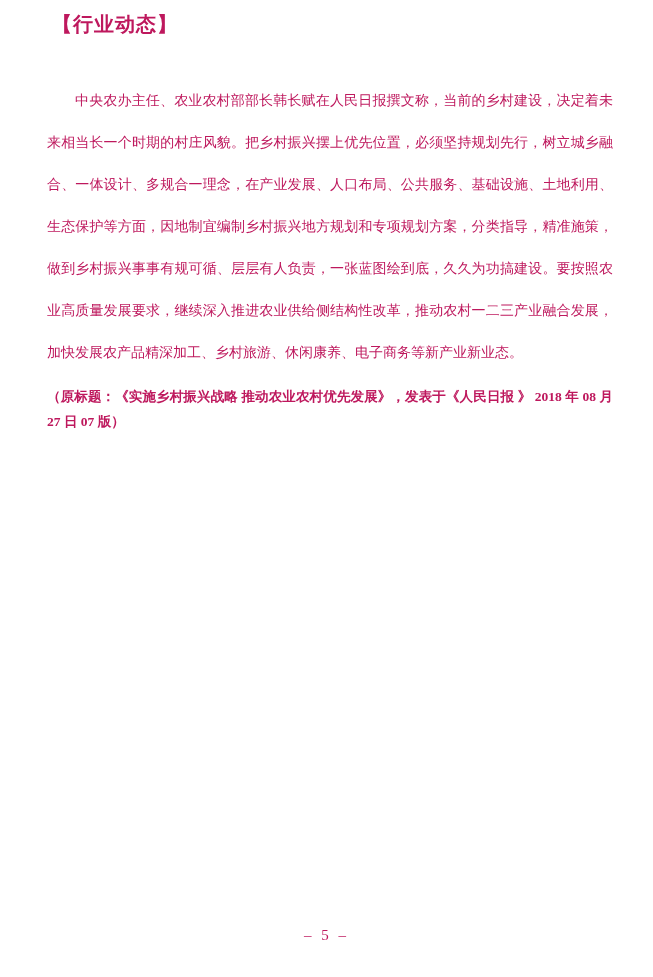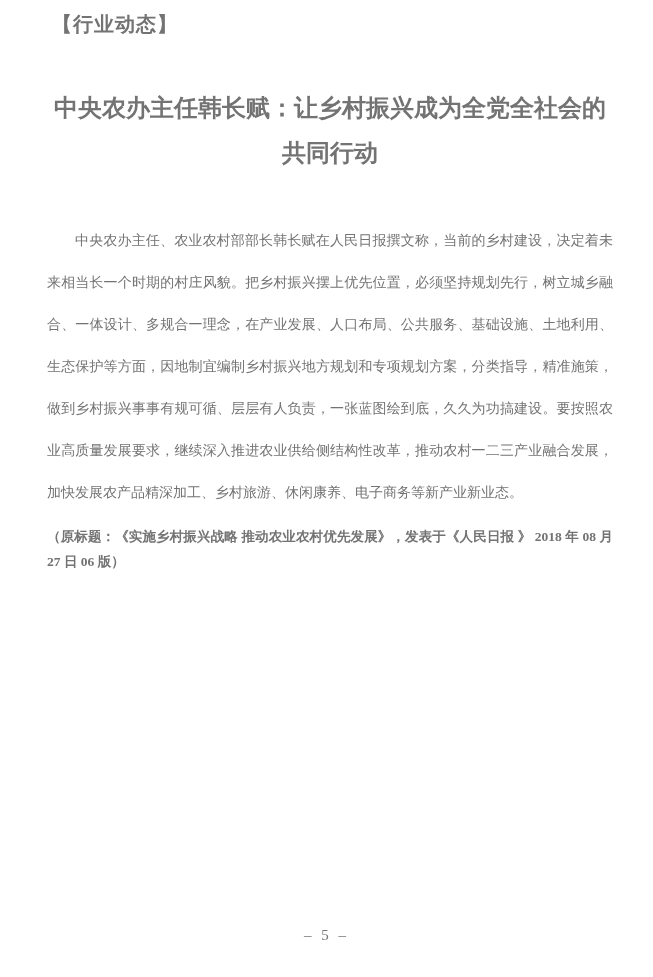--- a/index.html
+++ b/index.html
@@ -5,21 +5,21 @@
   html, body {
     margin: 0;
     padding: 0;
     background: #ffffff;
   }
   .page {
     position: relative;
     width: 653px;
     height: 977px;
     background: #ffffff;
-    color: #737373;
+    color: #be185d;
     overflow: hidden;
   }
   .section-label {
     margin: 0;
     padding: 12px 0 0 52px;
     font-family: "Liberation Sans", "DejaVu Sans", sans-serif;
     font-weight: 600;
     font-size: 20px;
     line-height: 24px;
     letter-spacing: 1px;
@@ -61,20 +61,19 @@
     font-size: 15px;
     letter-spacing: 3px;
   }
 </style>
 </head>
 <body>
 
 <div class="page">
   <div class="section-label">【行业动态】</div>
 
-  <h1 class="article-title">中央农办主任韩长赋：让乡村振兴成为全党全社会的共同行动</h1>
 
   <p class="article-body">中央农办主任、农业农村部部长韩长赋在人民日报撰文称，当前的乡村建设，决定着未来相当长一个时期的村庄风貌。把乡村振兴摆上优先位置，必须坚持规划先行，树立城乡融合、一体设计、多规合一理念，在产业发展、人口布局、公共服务、基础设施、土地利用、生态保护等方面，因地制宜编制乡村振兴地方规划和专项规划方案，分类指导，精准施策，做到乡村振兴事事有规可循、层层有人负责，一张蓝图绘到底，久久为功搞建设。要按照农业高质量发展要求，继续深入推进农业供给侧结构性改革，推动农村一二三产业融合发展，加快发展农产品精深加工、乡村旅游、休闲康养、电子商务等新产业新业态。</p>
 
-  <p class="source-note">（原标题：《实施乡村振兴战略 推动农业农村优先发展》，发表于《人民日报 》 2018 年 08 月 27 日 06 版）</p>
+  <p class="source-note">（原标题：《实施乡村振兴战略 推动农业农村优先发展》，发表于《人民日报 》 2018 年 08 月 27 日 07 版）</p>
 
   <div class="page-number">– 5 –</div>
 </div>
 
 </body></html>

